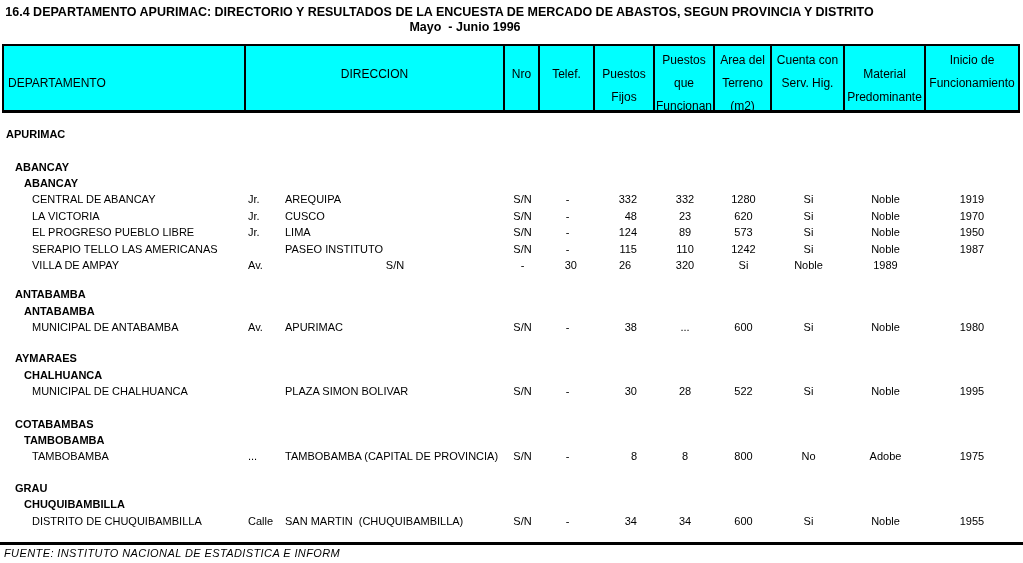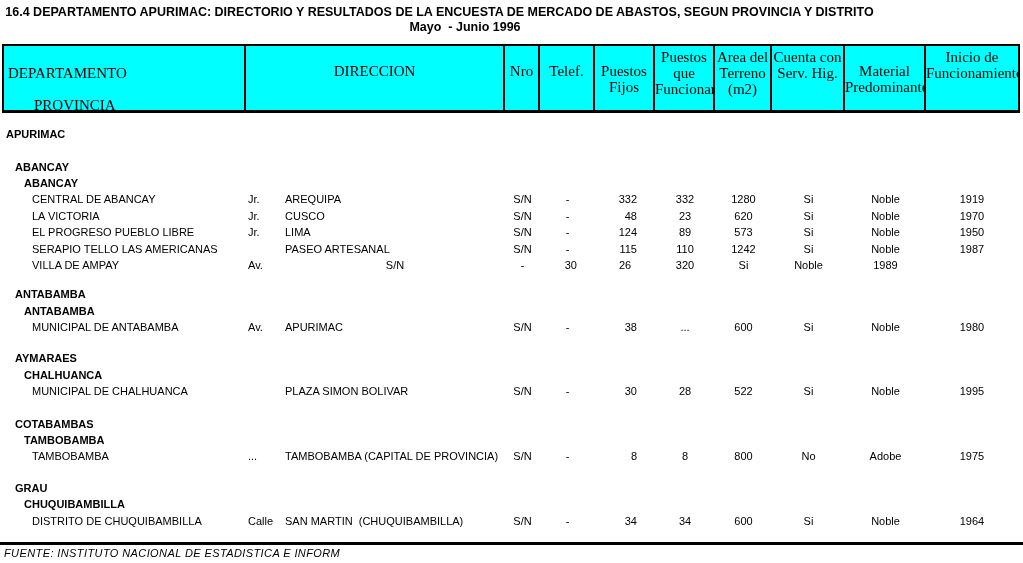--- a/index.html
+++ b/index.html
@@ -20,22 +20,22 @@
   .table{position:absolute;left:2px;top:44px;width:1018px;}
   .thead{
     display:grid;
     grid-template-columns:242px 259px 35px 55px 60px 60px 57px 73px 81px 92px;
     background:#00ffff;
     border:2px solid #000;border-bottom-width:3px;
     height:64px;
   }
   .th{
     box-sizing:border-box;border-right:2px solid #000;
-    font-size:15px;line-height:16px;text-align:center;
-    white-space:pre-line;padding-top:3px;overflow:hidden;font-family:Liberation Serif, serif;
+    font-size:12px;line-height:23px;text-align:center;
+    white-space:pre-line;padding-top:3px;overflow:hidden;
   }
   .th:last-child{border-right:none;}
   .th.v-mid{padding-top:17px;}
   .th.name{text-align:left;padding-top:3px;}
   .th.name .ln0{padding-left:4px;}
   .th.name .ln1{padding-left:30px;}
   
   .tbody{padding:0 2px;font-size:11px;}
   .row{
     display:grid;
@@ -139,21 +139,21 @@
         <div class="cell c-puestos-fijos">124</div>
         <div class="cell c-puestos-funcionan">89</div>
         <div class="cell c-area-terreno">573</div>
         <div class="cell c-serv-hig">Si</div>
         <div class="cell c-material">Noble</div>
         <div class="cell c-inicio">1950</div>
       </div>
       <div class="row market">
         <div class="cell c-market-name">SERAPIO TELLO LAS AMERICANAS</div>
         <div class="cell c-direccion-prefix"></div>
-        <div class="cell c-direccion-street">PASEO ARTESANAL</div>
+        <div class="cell c-direccion-street">PASEO INSTITUTO</div>
         <div class="cell c-nro">S/N</div>
         <div class="cell c-telef">-</div>
         <div class="cell c-puestos-fijos">115</div>
         <div class="cell c-puestos-funcionan">110</div>
         <div class="cell c-area-terreno">1242</div>
         <div class="cell c-serv-hig">Si</div>
         <div class="cell c-material">Noble</div>
         <div class="cell c-inicio">1987</div>
       </div>
       <div class="row market">
@@ -235,19 +235,19 @@
         <div class="cell c-market-name">DISTRITO DE CHUQUIBAMBILLA</div>
         <div class="cell c-direccion-prefix">Calle</div>
         <div class="cell c-direccion-street">SAN MARTIN  (CHUQUIBAMBILLA)</div>
         <div class="cell c-nro">S/N</div>
         <div class="cell c-telef">-</div>
         <div class="cell c-puestos-fijos">34</div>
         <div class="cell c-puestos-funcionan">34</div>
         <div class="cell c-area-terreno">600</div>
         <div class="cell c-serv-hig">Si</div>
         <div class="cell c-material">Noble</div>
-        <div class="cell c-inicio">1964</div>
+        <div class="cell c-inicio">1955</div>
       </div>
     </div>
 </div>
 
 <div class="bottom-rule"></div>
 <div class="footer">FUENTE: INSTITUTO NACIONAL DE ESTADISTICA E INFORM</div>
 
 </body></html>

